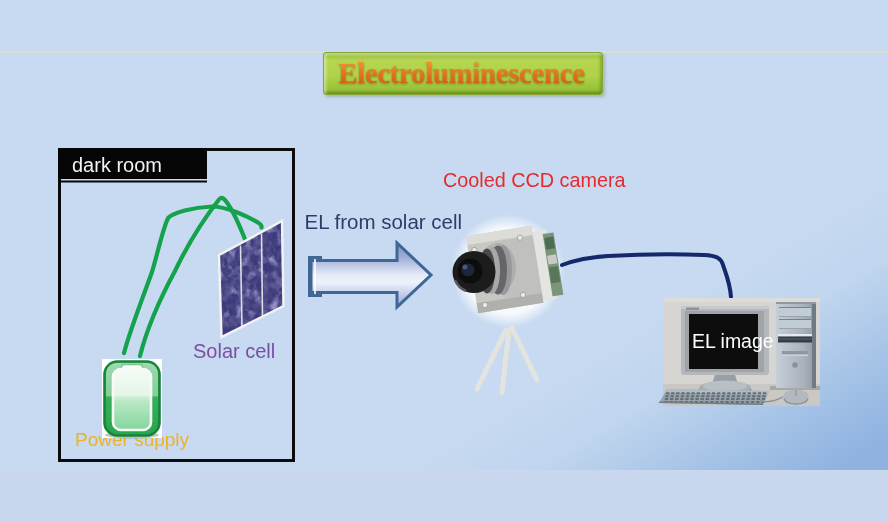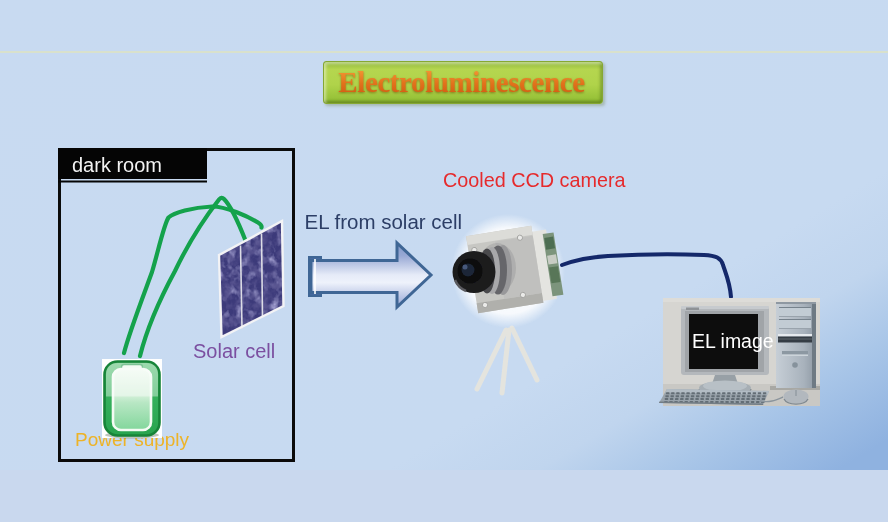--- a/index.html
+++ b/index.html
@@ -6,21 +6,21 @@
   #stage{position:relative;width:888px;height:522px;overflow:hidden;
     font-family:"Liberation Sans",sans-serif;background:#c9d8ee;}
   #slide{position:absolute;left:0;top:0;width:888px;height:470px;
     background:
       linear-gradient(149deg, #c8daf1 0%, #c7daf1 70%, #c0d5ee 79%, #a9c6e8 87%, #8fb2e0 97%);}
   #hline{position:absolute;left:0;top:51px;width:888px;height:2px;background:#dce2c6;opacity:0.85;}
   #title{position:absolute;left:323px;top:52px;width:280px;height:43px;box-sizing:border-box;padding-right:3px;
     background:linear-gradient(180deg,#8fb63a 0%,#b5d64f 18%,#b0d34a 55%,#97c238 90%,#7fa52c 100%);
     border:1px solid #86a832;border-radius:3px;
     box-shadow:inset 2px 2px 3px rgba(255,255,255,0.45), inset -2px -2px 3px rgba(80,110,20,0.45), 2px 2px 3px rgba(100,120,60,0.35);
-    text-align:center;margin-top:9px;}
+    text-align:center;}
   #title span{font-family:"Liberation Serif",serif;font-weight:bold;font-size:29px;line-height:41px;letter-spacing:-0.4px;
     background:linear-gradient(180deg,#f29331 15%,#e1721c 55%,#d45c12 90%);
     -webkit-background-clip:text;background-clip:text;color:transparent;
     filter:drop-shadow(0 1.2px 0.8px rgba(110,60,0,0.55));}
 </style>
 </head>
 <body>
 <div id="stage">
   <div id="slide"></div>
   <div id="hline"></div>

